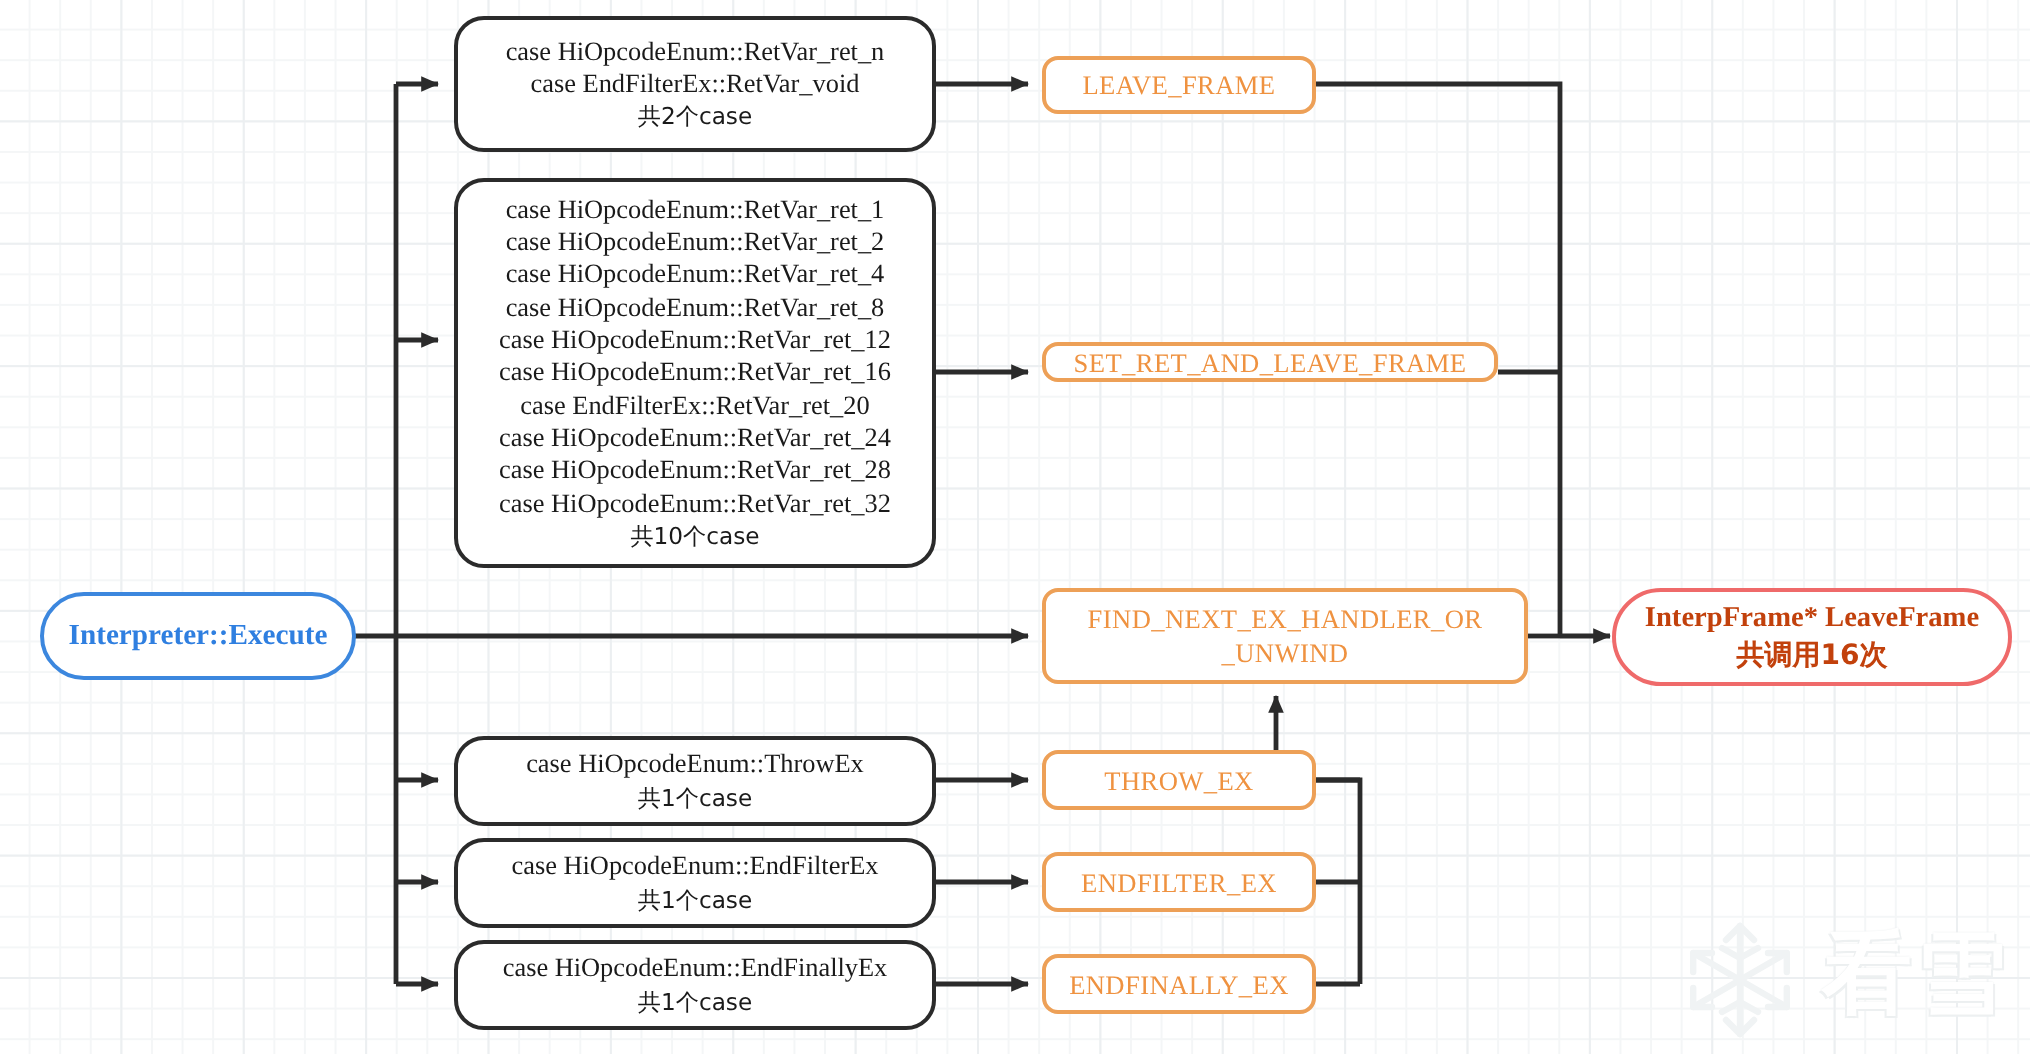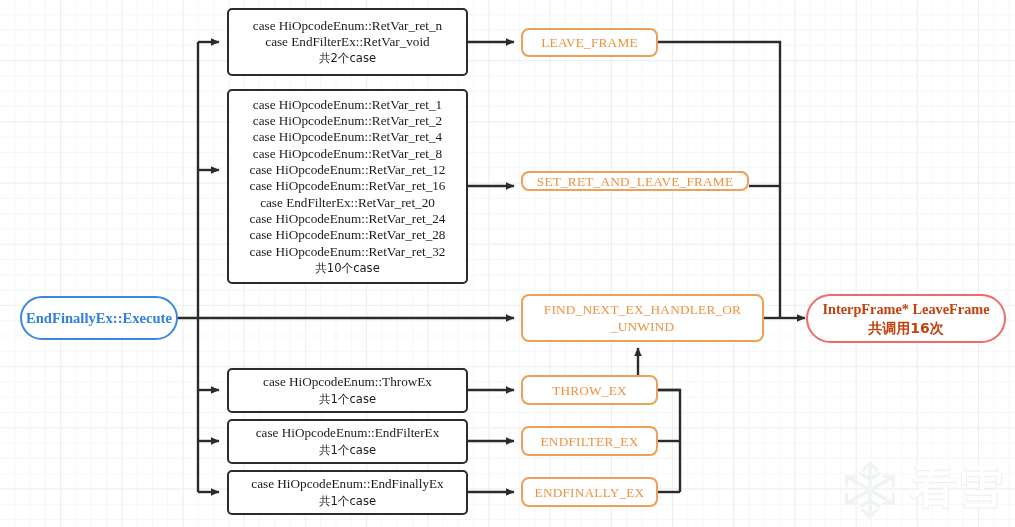--- a/index.html
+++ b/index.html
@@ -37,21 +37,21 @@
     justify-content:center;
     flex-direction:column;
     text-align:center;
     background:#ffffff;
   }
   .node .line{display:block;white-space:nowrap;}
 
   
   .case-box{
     border:2.3px solid #2b2b2b;
-    border-radius:5px;
+    border-radius:15px;
     color:#1a1a1a;
     font-size:13.2px;
     line-height:16.3px;
     font-family:"Liberation Serif", serif;
   }
   .case-box .cn{
     font-family:"DejaVu Sans", sans-serif;
     font-size:11.6px;
   }
 
@@ -153,21 +153,21 @@
       <path d="M780,318 L805,318" marker-end="url(#arrow)"></path>
 
       <path d="M658,390 L680,390"></path>
       <path d="M658,441 L680,441"></path>
       <path d="M658,492 L680,492"></path>
       <path d="M680,492 L680,390 L638,390 L638,348" marker-end="url(#arrow)"></path>
     </g>
   </svg>
 
   <div class="node entry-box" style="left:20px;top:296px;width:158px;height:44px;">
-    <span class="line">EndFinallyEx::Execute</span>
+    <span class="line">Interpreter::Execute</span>
   </div>
 
   <div class="node case-box" style="left:227px;top:8px;width:241px;height:68px;">
     <span class="line">case HiOpcodeEnum::RetVar_ret_n</span>
     <span class="line">case EndFilterEx::RetVar_void</span>
     <span class="line cn">共2个case</span>
   </div>
 
   <div class="node case-box" style="left:227px;top:89px;width:241px;height:195px;">
     <span class="line">case HiOpcodeEnum::RetVar_ret_1</span>

